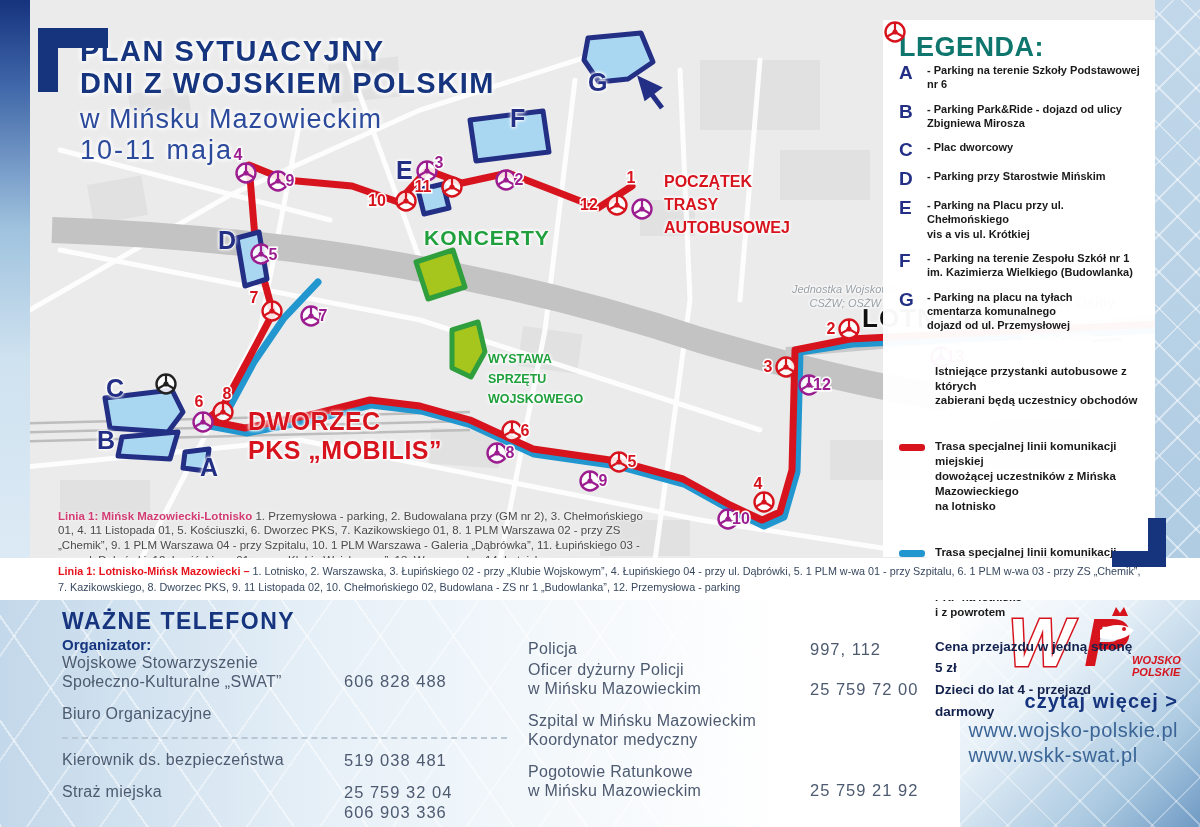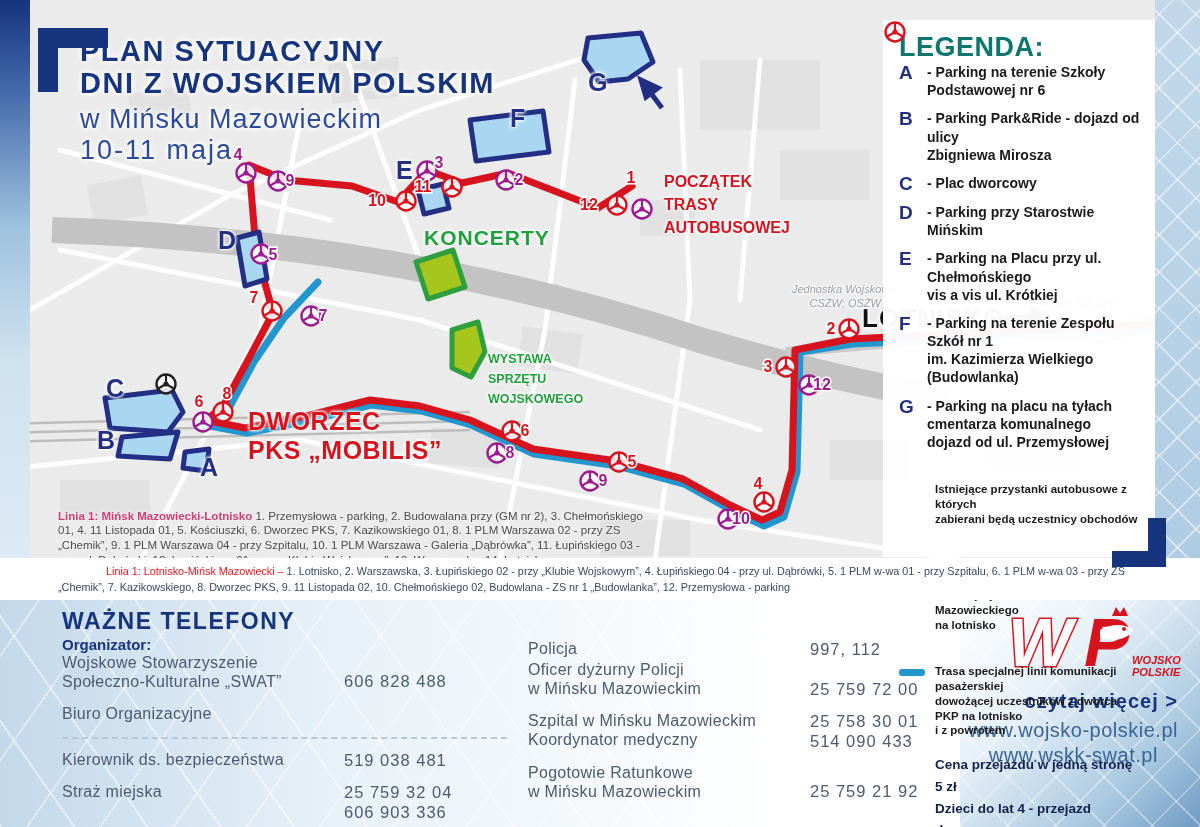--- a/index.html
+++ b/index.html
@@ -24,34 +24,34 @@
   .title-l3{font-size:27px;font-weight:400;color:#2c4a9c;letter-spacing:1px;margin-top:4px;}
   .title-l4{font-size:27px;font-weight:400;color:#2c4a9c;letter-spacing:2px;}
   .pletter{position:absolute;z-index:5;font-size:25px;font-weight:800;color:#232f85;
     text-shadow:0 0 3px #fff,0 0 3px #fff,0 0 4px #fff;}
   
   .legend-panel{position:absolute;left:883px;top:20px;width:272px;height:537px;z-index:6;
     background:rgba(255,255,255,.97);box-sizing:border-box;padding:12px 14px 10px 16px;}
   .legend-title{font-size:27px;font-weight:800;color:#0f766e;letter-spacing:.5px;}
   .legend-item{display:flex;margin-bottom:10px;}
   .legend-letter{flex:0 0 28px;font-size:19px;font-weight:800;color:#232f85;line-height:1;}
-  .legend-text{font-size:14px;font-weight:700;color:#1a1a1a;line-height:1.3;white-space:pre-line;}
+  .legend-text{font-size:11px;font-weight:700;color:#1a1a1a;line-height:1.3;white-space:pre-line;}
   .rl-item{display:flex;margin-top:31px;}
   .rl-icon{flex:0 0 36px;padding-top:1px;}
   .rl-dash{width:26px;height:7px;border-radius:3px;margin-top:4px;}
   .rl-text{font-size:11.5px;font-weight:700;color:#1a1a1a;line-height:1.3;white-space:pre-line;}
   .price{margin-top:16px;padding-left:36px;font-size:13.5px;font-weight:800;color:#13214d;line-height:1.6;}
   
   .linia1-block{position:absolute;left:58px;top:497px;width:588px;z-index:5;
     font-size:11.5px;line-height:1.3;color:#4a4a4a;
     text-shadow:0 0 3px #f2f2f2,0 0 3px #f2f2f2;}
   .linia1-lead{color:#d23c72;font-weight:800;}
   .linia2-strip{position:absolute;left:0;top:558px;width:1200px;height:42px;background:#fff;z-index:7;}
   .linia2-text{position:absolute;left:58px;top:5px;width:1090px;font-size:10.8px;line-height:1.5;color:#37485f;}
-  .linia2-lead{color:#e8131d;font-weight:400;margin-left:48px;}
+  .linia2-lead{color:#e8131d;font-weight:700;}
   
   .footer{position:absolute;left:0;top:600px;width:1200px;height:227px;
     background:
       repeating-linear-gradient(55deg,rgba(255,255,255,.5) 0 2px,transparent 2px 60px),
       repeating-linear-gradient(-55deg,rgba(255,255,255,.4) 0 2px,transparent 2px 60px),
       linear-gradient(90deg,#c3d8ea 0%,#e8f1f8 28%,#ffffff 65%);}
   .phones-title{position:absolute;left:62px;top:8px;font-size:23px;font-weight:800;
     color:#16357e;letter-spacing:1.5px;}
   .org-label{position:absolute;left:62px;top:36px;font-size:15px;font-weight:800;color:#16357e;}
   .col{position:absolute;}
@@ -64,21 +64,21 @@
   .pdivider{border-top:2px dashed #b9c6d4;margin:2px 0 12px 0;width:445px;}
   .footer-right{position:absolute;left:960px;top:0;width:240px;height:227px;box-sizing:border-box;
     padding:0 14px 0 0;
     background:
       repeating-linear-gradient(45deg,rgba(255,255,255,.35) 0 2px,transparent 2px 34px),
       repeating-linear-gradient(-45deg,rgba(255,255,255,.35) 0 2px,transparent 2px 34px),
       linear-gradient(135deg,rgba(255,255,255,0) 0%,rgba(214,230,243,.55) 35%,#a9c8e0 75%,#6f9ac4 100%);}
   .wp-logo{position:absolute;right:10px;top:2px;}
   .read-more{position:absolute;right:22px;top:90px;font-size:20px;font-weight:800;color:#16357e;
     letter-spacing:1px;cursor:pointer;}
-  .urls{position:absolute;right:22px;top:118px;text-align:center;font-size:20px;color:#3b6596;
+  .urls{position:absolute;right:22px;top:118px;text-align:left;font-size:20px;color:#3b6596;
     line-height:1.25;letter-spacing:.5px;}
   .urls div{cursor:pointer;}
 </style>
 </head>
 <body>
 
 <div class="page">
 
   <div class="map-area">
     <svg width="1200" height="600" viewBox="0 0 1200 600">
@@ -547,22 +547,20 @@
           <div class="pnums">997, 112</div>
         </div>
         <div class="prow end">
           <div class="plabel">Oficer dyżurny Policji
 w Mińsku Mazowieckim</div>
           <div class="pnums">25 759 72 00</div>
         </div>
         <div class="prow">
           <div class="plabel">Szpital w Mińsku Mazowieckim
 Koordynator medyczny</div>
-          <div class="pnums">25 758 30 01
-514 090 433</div>
         </div>
         <div class="prow end">
           <div class="plabel">Pogotowie Ratunkowe
 w Mińsku Mazowieckim</div>
           <div class="pnums">25 759 21 92</div>
         </div>
       </div>
 
     <div class="footer-right">
       <svg class="wp-logo" width="190" height="82" viewBox="0 0 190 82">

